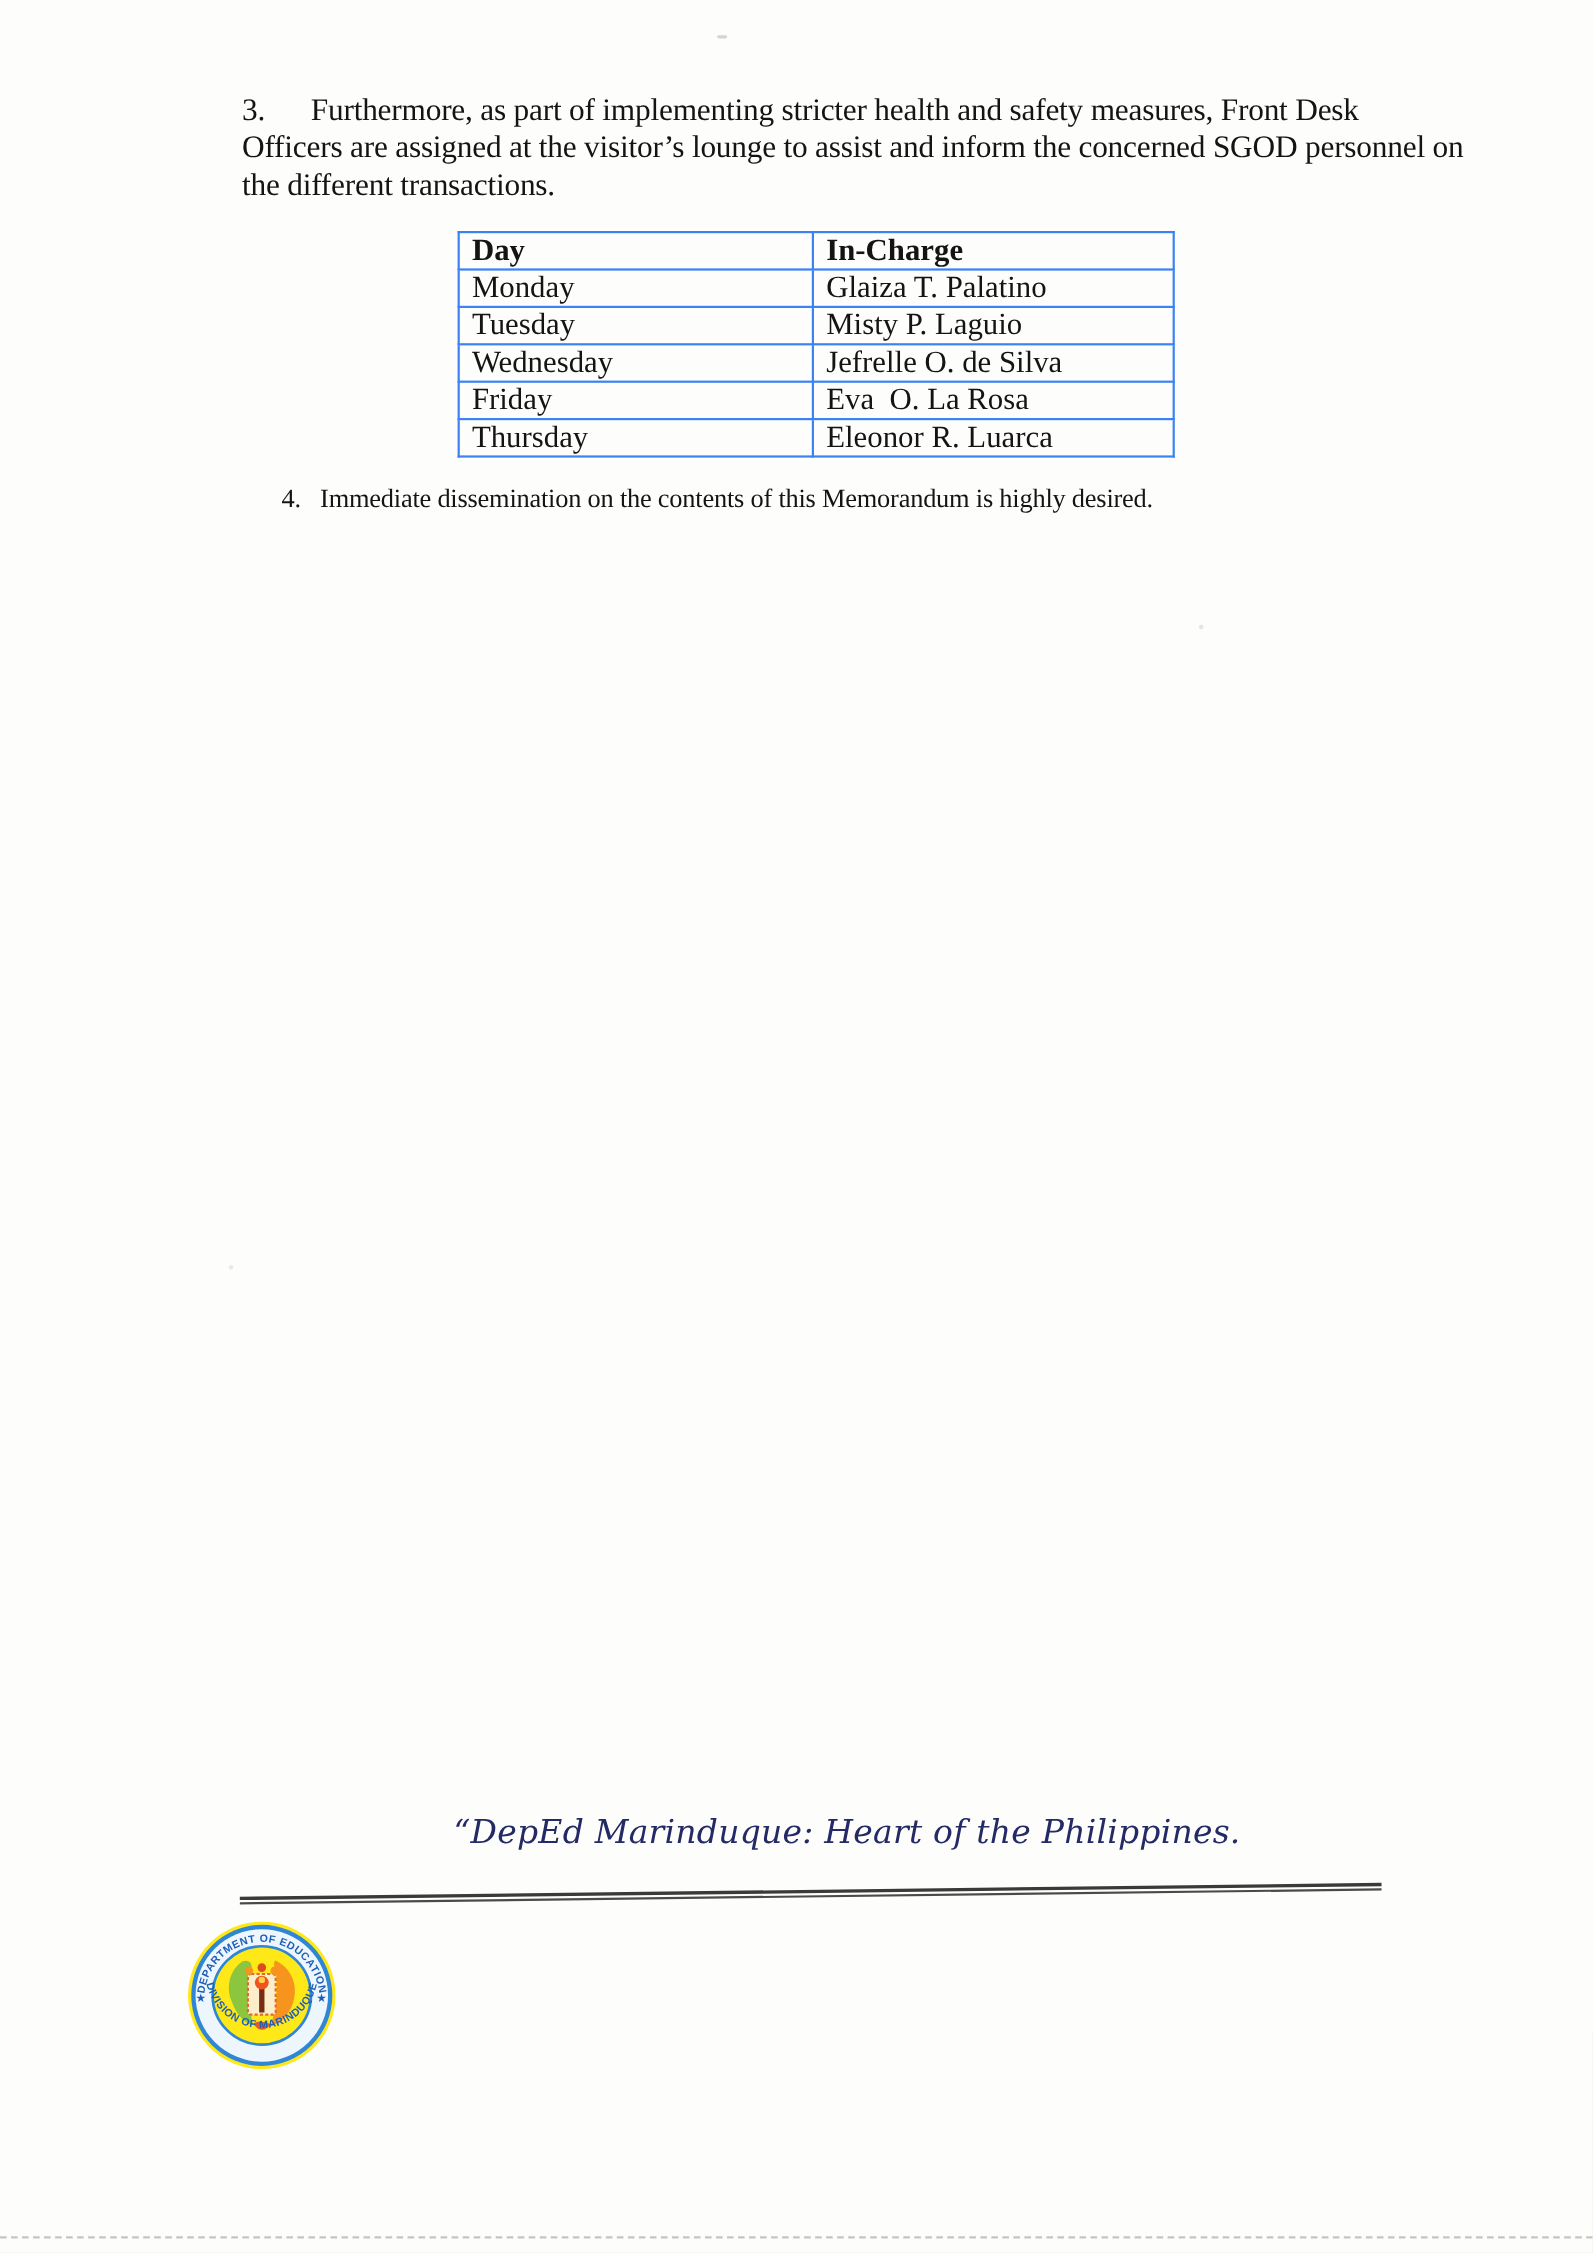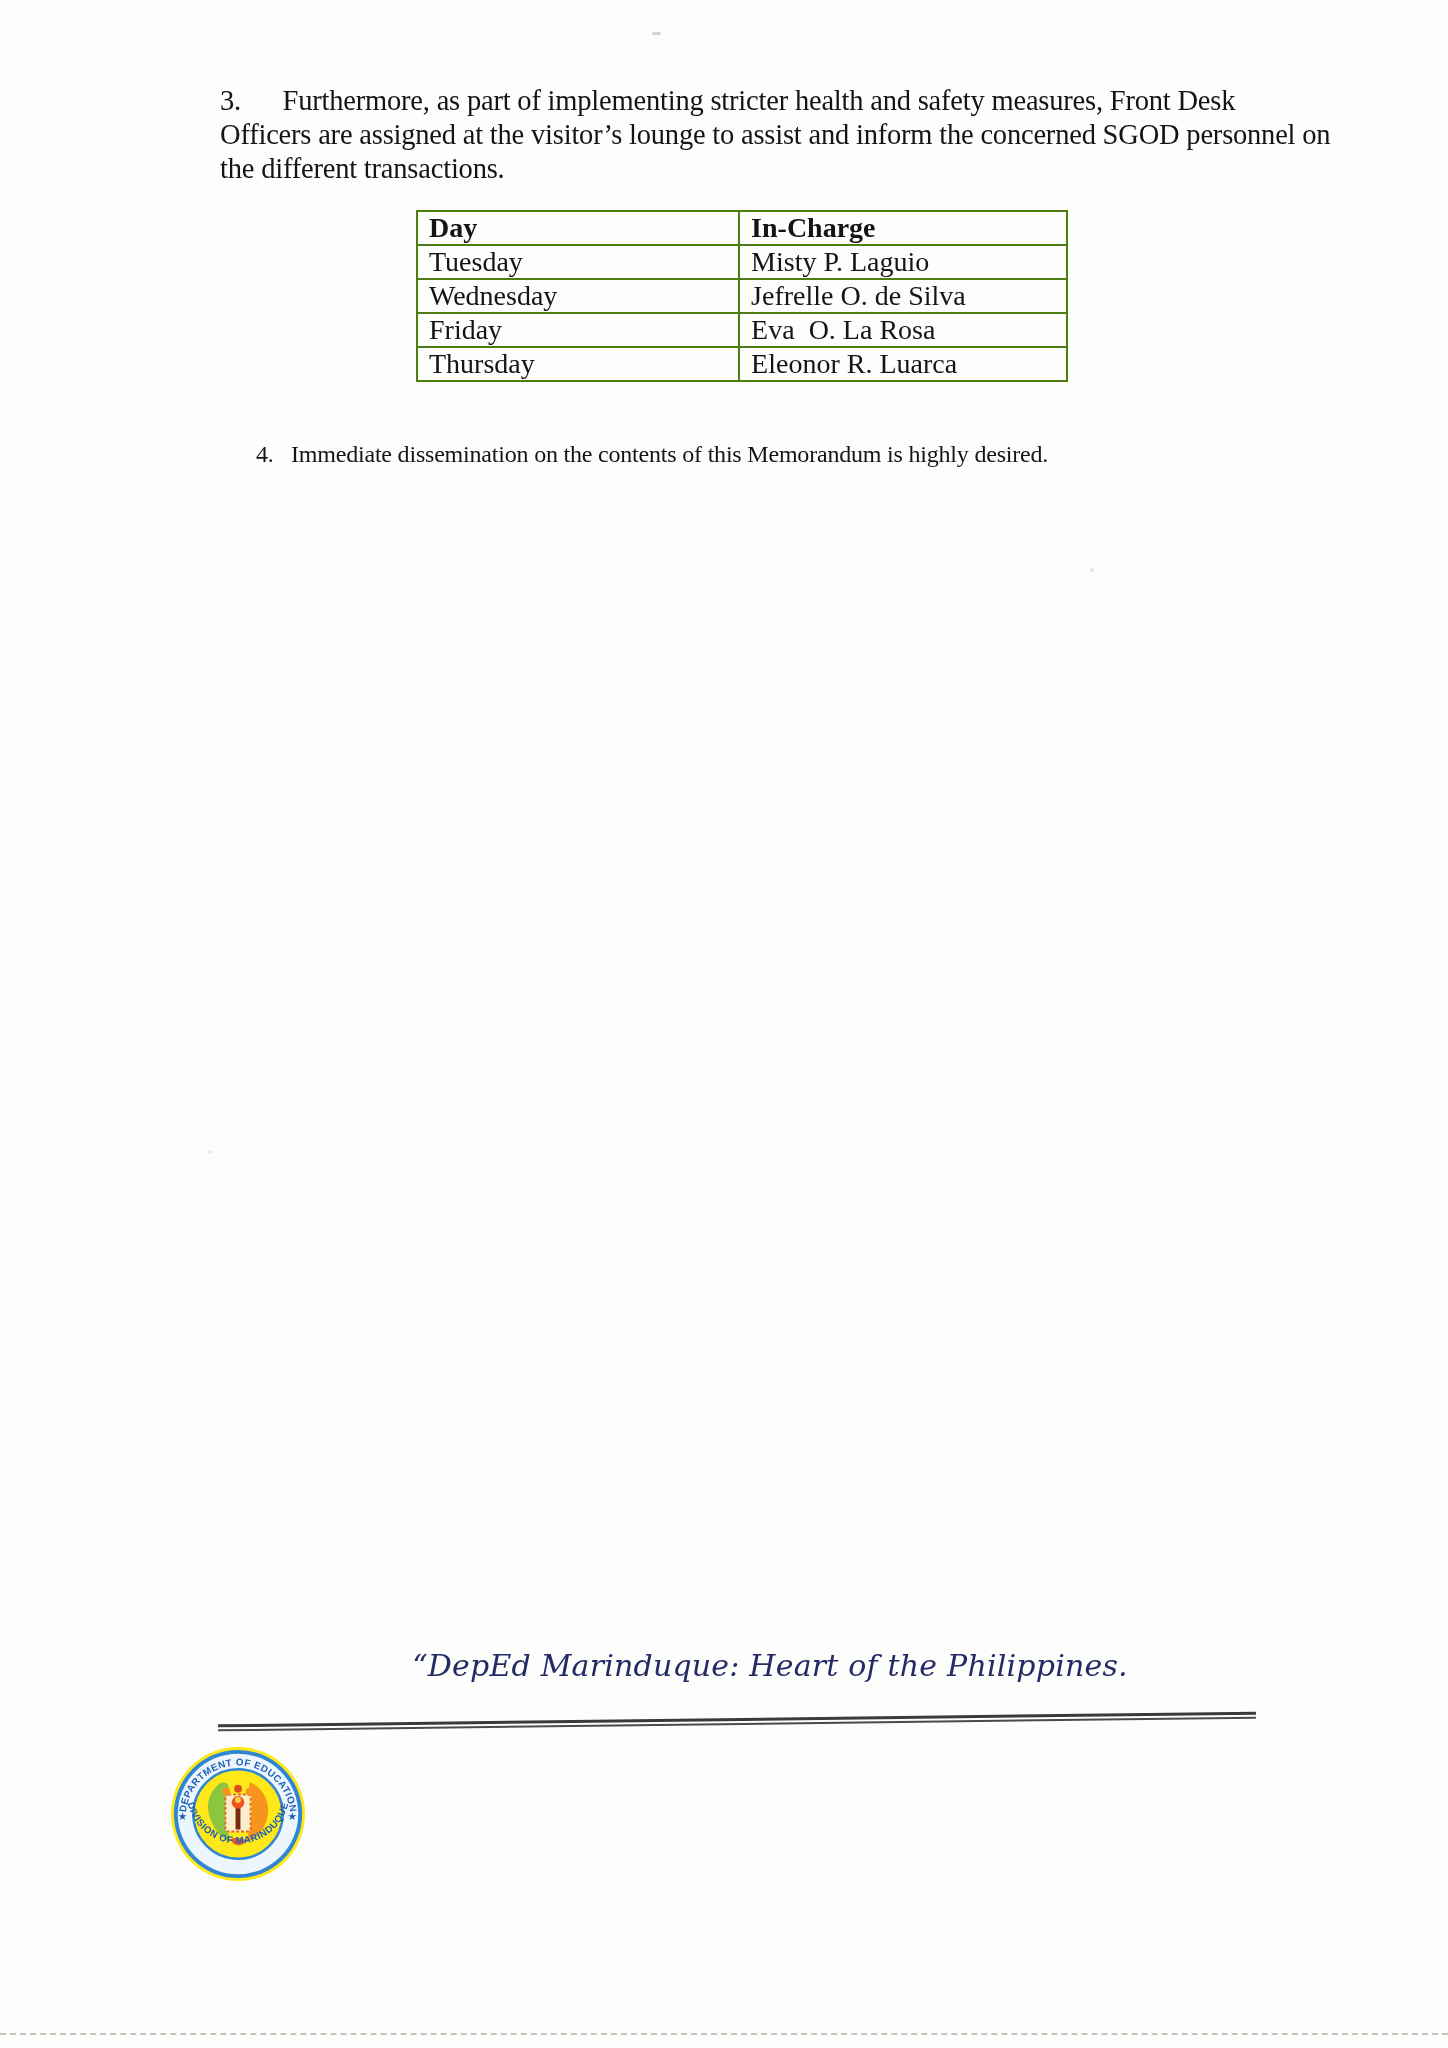--- a/index.html
+++ b/index.html
@@ -42,21 +42,21 @@
   .sched-table {
     position: absolute;
     left: 416px;
     top: 210px;
     width: 652px;
     border-collapse: collapse;
     font-size: 28px;
     color: #141414;
   }
   .sched-table td, .sched-table th {
-    border: 2px solid #4d7c0f;
+    border: 2px solid #3b82f6;
     height: 33px;
     padding: 0 0 0 11px;
     text-align: left;
     font-weight: normal;
     vertical-align: middle;
     background: #fdfdfb;
     margin-top: 36px;
   }
   .sched-table th { font-weight: bold; }
   .sched-table .col-day { width: 323px; }
@@ -137,20 +137,24 @@
     <div class="pline">3.&nbsp;&nbsp;&nbsp;&nbsp;&nbsp;&nbsp;Furthermore, as part of implementing stricter health and safety measures, Front Desk</div>
     <div class="pline">Officers are assigned at the visitor’s lounge to assist and inform the concerned SGOD personnel on</div>
     <div class="pline">the different transactions.</div>
   </div>
 
   <table class="sched-table">
     <tbody>
         <tr>
       <th class="col-day">Day</th>
       <th class="col-charge">In-Charge</th>
+    </tr>
+    <tr>
+      <td>Monday</td>
+      <td>Glaiza T. Palatino</td>
     </tr>
     <tr>
       <td>Tuesday</td>
       <td>Misty P. Laguio</td>
     </tr>
     <tr>
       <td>Wednesday</td>
       <td>Jefrelle O. de Silva</td>
     </tr>
     <tr>

